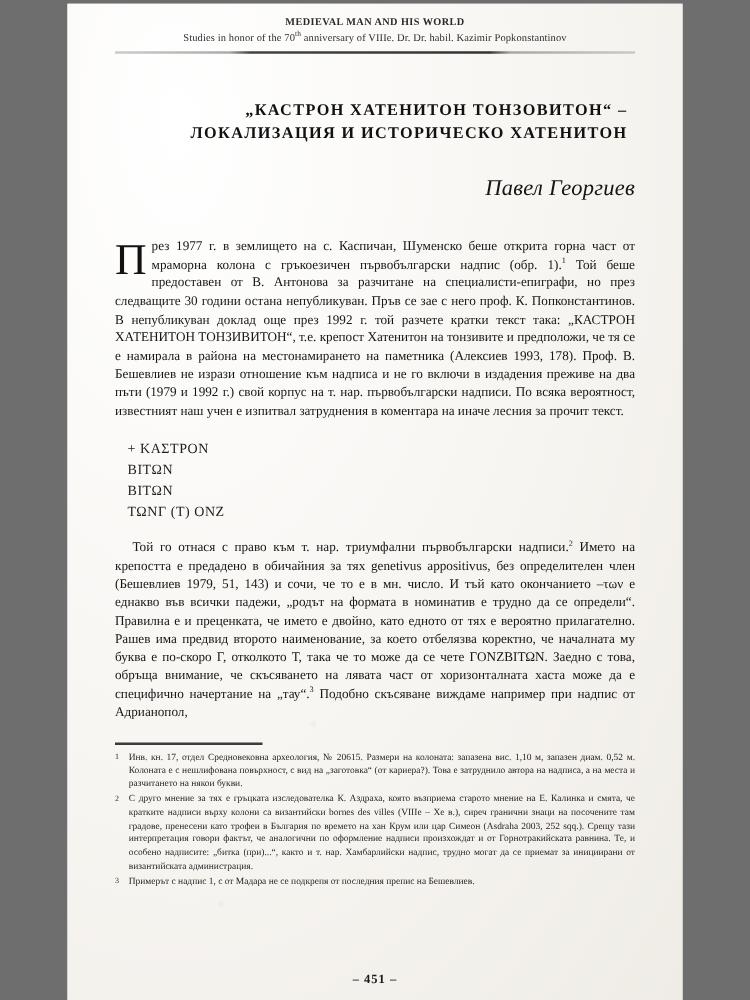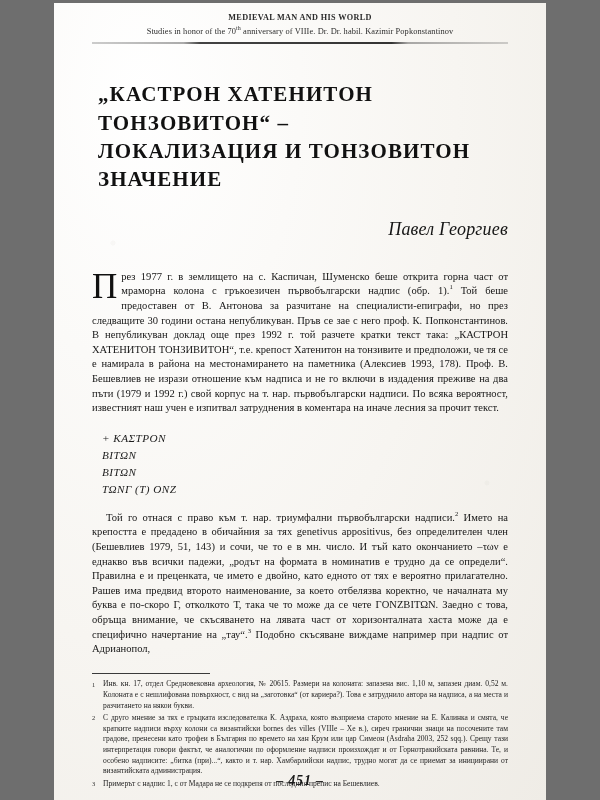--- a/index.html
+++ b/index.html
@@ -72,23 +72,23 @@
       rgba(90,90,90,.30) 0%,
       rgba(70,70,70,.45) 22%,
       rgba(35,35,35,.85) 26%,
       rgba(30,30,30,.9) 72%,
       rgba(70,70,70,.45) 76%,
       rgba(95,95,95,.28) 100%);
   }
 
   
   .article-title {
-    text-align: left;
+    text-align: right;
     font-weight: bold;
-    font-size: 21px;
+    font-size: 13px;
     letter-spacing: 1.1px;
     line-height: 1.34;
     margin: 36px 6px 0 6px;
     color: #111;
   }
   .byline {
     text-align: right;
     font-style: italic;
     font-size: 18px;
     margin-top: 26px;
@@ -126,21 +126,20 @@
   sup.fn { font-size: 6.6px; vertical-align: super; line-height: 0; }
 
   
   .inscription {
     margin: 14px 0 0 0;
     padding-left: 10px;
     font-size: 11.2px;
     line-height: 1.52;
     letter-spacing: .45px;
     color: #1c1c1c;
-    font-style: italic;
   }
   .inscription div { white-space: pre; }
 
   .spacer-md { height: 13px; }
 
   
   .fn-rule {
     width: 118px;
     height: 1.4px;
     background: #3a3a3a;
@@ -165,43 +164,42 @@
   }
   .fn-text { flex: 1 1 auto; }
 
   
   .folio {
     position: absolute;
     left: 0;
     right: 0;
     bottom: 14px;
     text-align: center;
-    font-size: 14px;
+    font-size: 10px;
     font-weight: bold;
     letter-spacing: .8px;
     color: #1a1a1a;
     z-index: 3;
-    font-style: italic;
   }
 </style>
 </head>
 <body>
 
 <div class="page">
   <div class="content">
 
     <div class="runhead">
       <div class="runhead-title">MEDIEVAL MAN AND HIS WORLD</div>
       <div class="runhead-sub"><span>Studies in honor of the 70</span><sup>th</sup><span> anniversary of VIIIe. Dr. Dr. habil. Kazimir Popkonstantinov</span></div>
     </div>
     <div class="rule"></div>
 
     <div class="article-title">
       <div>„КАСТРОН ХАТЕНИТОН ТОНЗОВИТОН“ –</div>
-      <div>ЛОКАЛИЗАЦИЯ И ТОНЗОВИТОН ЗНАЧЕНИЕ</div>
+      <div>ЛОКАЛИЗАЦИЯ И ИСТОРИЧЕСКО ХАТЕНИТОН</div>
     </div>
     <div class="byline">Павел Георгиев</div>
 
     <div class="body">
 
       <p class="dropcap-para"><span class="dropcap">П</span><span>рез 1977 г. в землището на с. Каспичан, Шуменско беше открита горна част от мраморна колона с гръкоезичен първобългарски надпис (обр. 1).</span><sup class="fn">1</sup><span> Той беше предоставен от В. Антонова за разчитане на специалисти-епиграфи, но през следващите 30 години остана непубликуван. Пръв се зае с него проф. К. Попконстантинов. В непубликуван доклад още през 1992 г. той разчете кратки текст така: „КАСТРОН ХАТЕНИТОН ТОНЗИВИТОН“, т.е. крепост Хатенитон на тонзивите и предположи, че тя се е намирала в района на местонамирането на паметника (Алексиев 1993, 178). Проф. В. Бешевлиев не изрази отношение към надписа и не го включи в издадения преживе на два пъти (1979 и 1992 г.) свой корпус на т. нар. първобългарски надписи. По всяка вероятност, известният наш учен е изпитвал затруднения в коментара на иначе лесния за прочит текст.</span></p>
 
 
       <div class="inscription">
         <div>+ ΚΑΣΤΡΟΝ</div>

